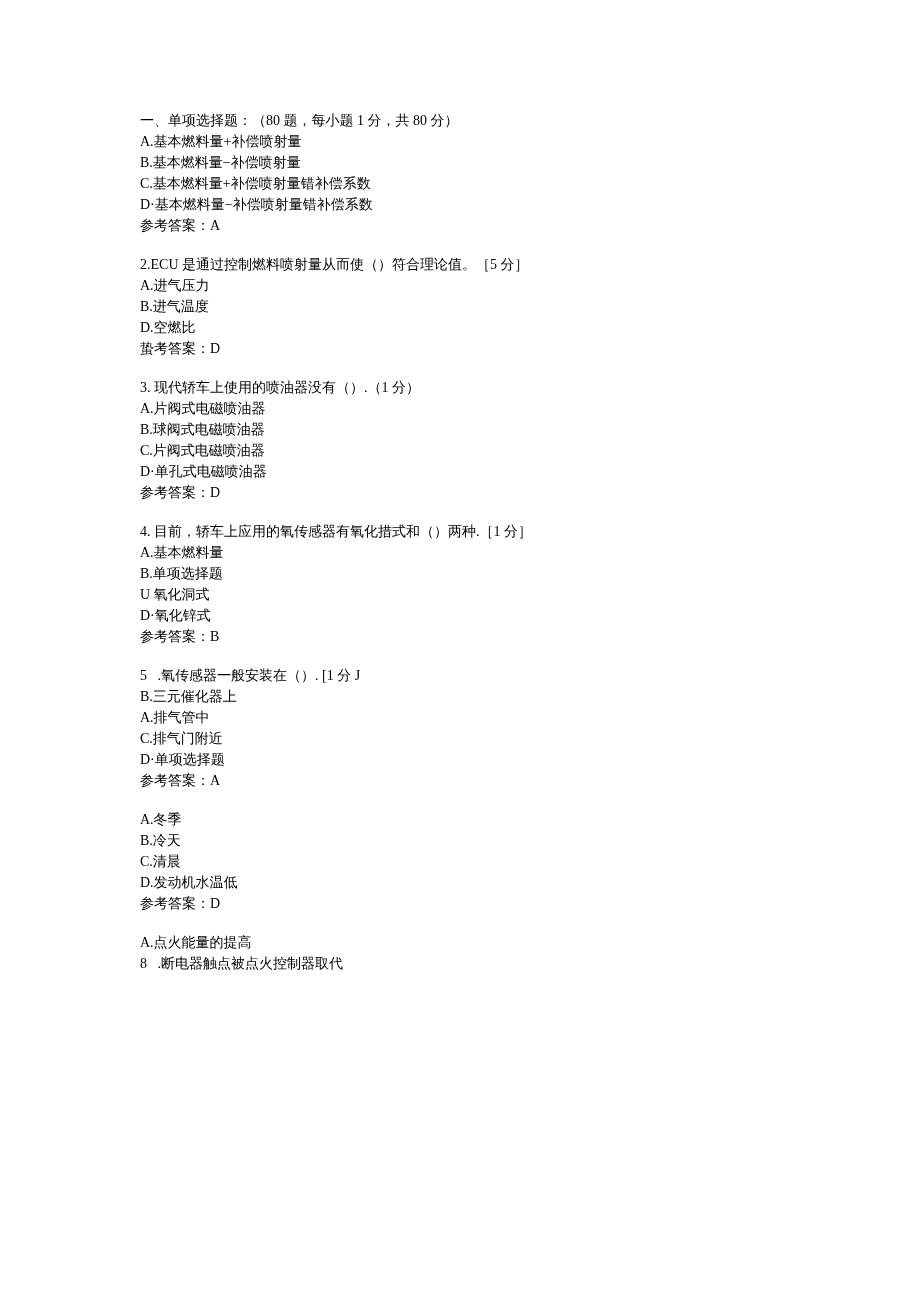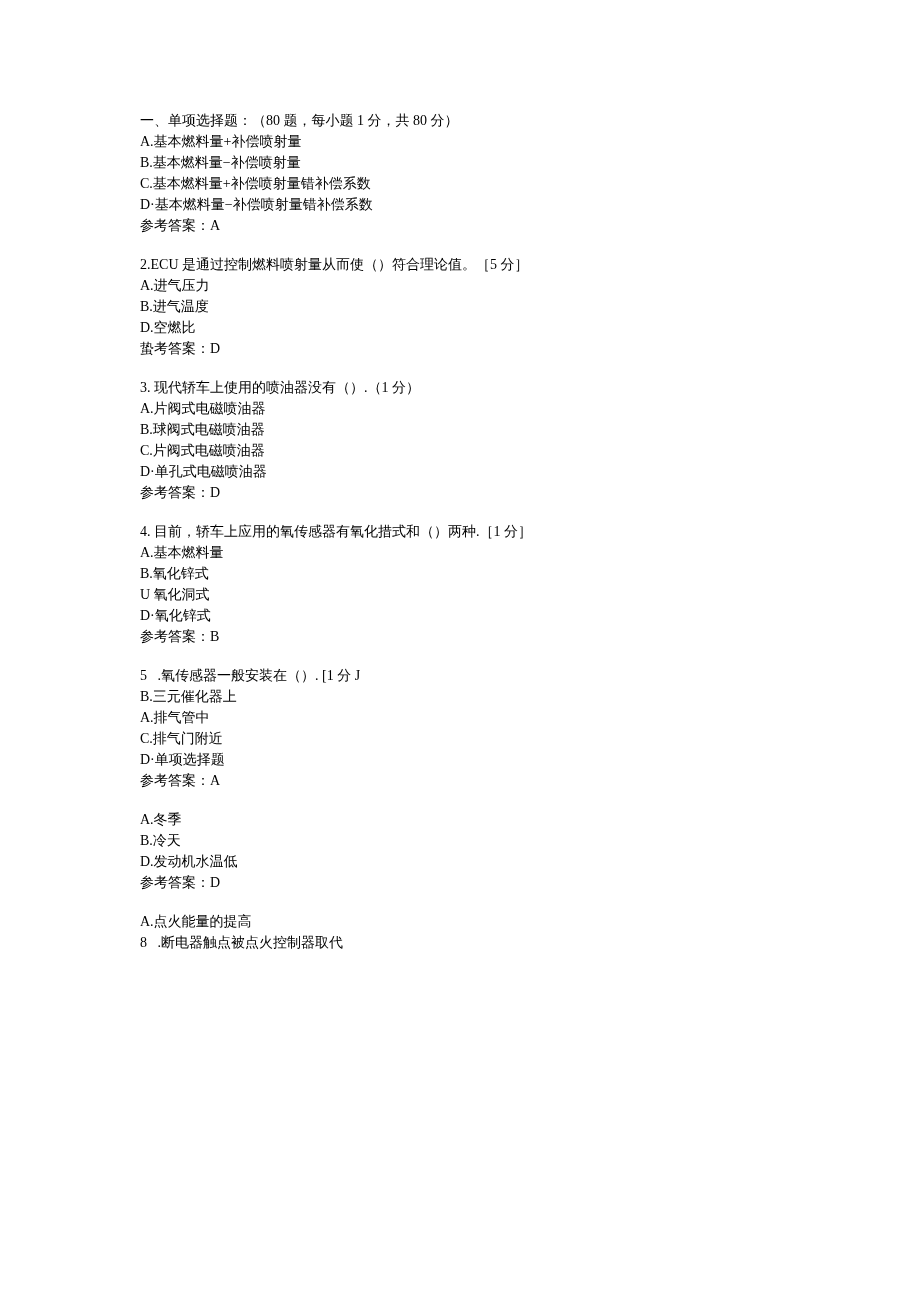--- a/index.html
+++ b/index.html
@@ -54,38 +54,39 @@
     <p class="line">A.片阀式电磁喷油器</p>
     <p class="line">B.球阀式电磁喷油器</p>
     <p class="line">C.片阀式电磁喷油器</p>
     <p class="line">D·单孔式电磁喷油器</p>
     <p class="line">参考答案：D</p>
   </div>
 
   <div class="block">
     <p class="line">4. 目前，轿车上应用的氧传感器有氧化措式和（）两种.［1 分］</p>
     <p class="line">A.基本燃料量</p>
-    <p class="line">B.氧化锌式</p>
+    <p class="line">B.单项选择题</p>
     <p class="line">U 氧化洞式</p>
     <p class="line">D·氧化锌式</p>
     <p class="line">参考答案：B</p>
   </div>
 
   <div class="block">
     <p class="line">5   .氧传感器一般安装在（）. [1 分 J</p>
     <p class="line">B.三元催化器上</p>
     <p class="line">A.排气管中</p>
     <p class="line">C.排气门附近</p>
     <p class="line">D·单项选择题</p>
     <p class="line">参考答案：A</p>
   </div>
 
   <div class="block">
     <p class="line">A.冬季</p>
     <p class="line">B.冷天</p>
+    <p class="line">C.清晨</p>
     <p class="line">D.发动机水温低</p>
     <p class="line">参考答案：D</p>
   </div>
 
   <div class="block">
     <p class="line">A.点火能量的提高</p>
     <p class="line">8   .断电器触点被点火控制器取代</p>
   </div>
 
 </div>

